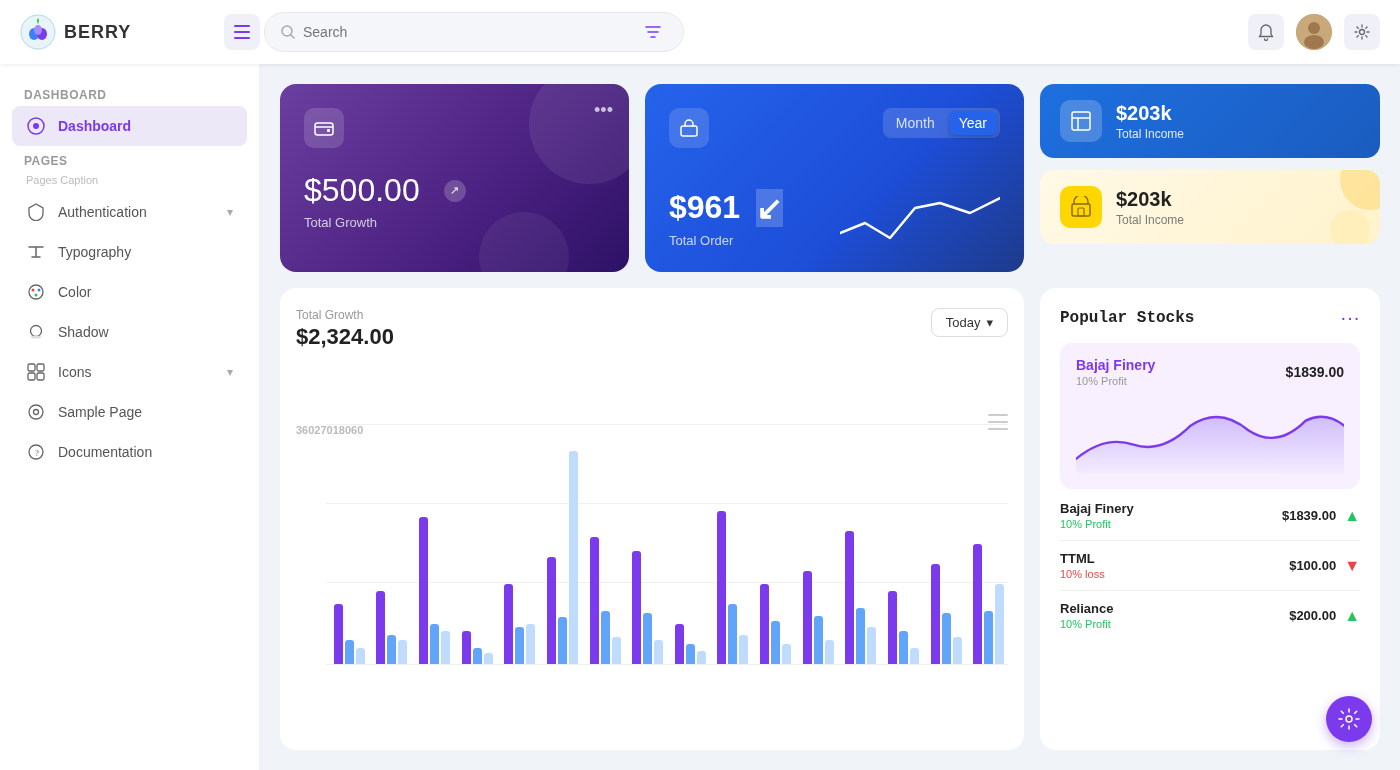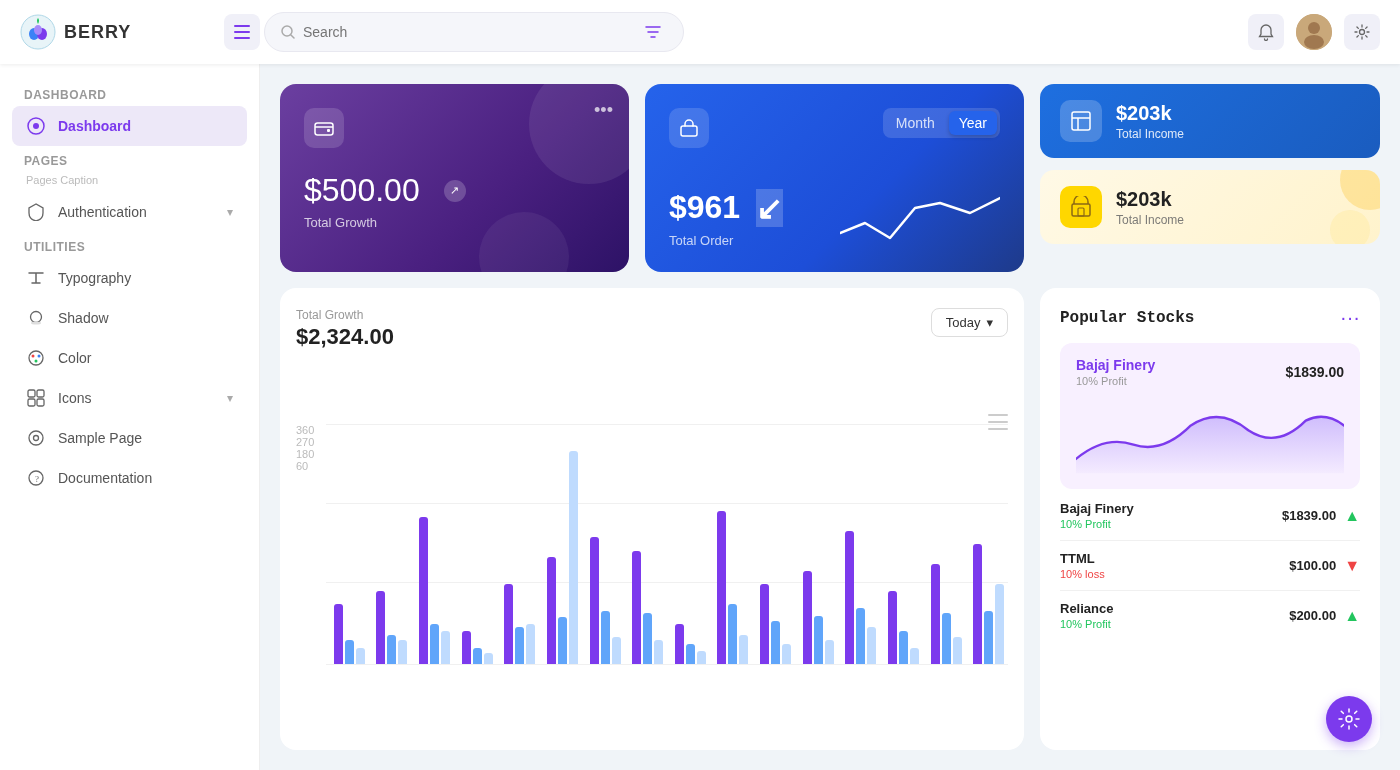--- a/index.html
+++ b/index.html
@@ -190,51 +190,50 @@
     <div class="sidebar-item">
       <span class="icon">
         <svg width="18" height="18" viewBox="0 0 18 18" fill="none">
           <path d="M9 1L2 5v5c0 4 3 7 7 8 4-1 7-4 7-8V5L9 1z" stroke="#666" stroke-width="1.3" fill="none"></path>
         </svg>
       </span>
       <span>Authentication</span>
       <span class="chevron">▾</span>
     </div>
 
-    <div class="sidebar-section-label">Utilities</div>
 
     <div class="sidebar-item">
       <span class="icon">
         <svg width="18" height="18" viewBox="0 0 18 18" fill="none">
           <path d="M2 4h14M9 4v10M5 14h8" stroke="#666" stroke-width="1.5" stroke-linecap="round"></path>
         </svg>
       </span>
       <span>Typography</span>
-    </div>
-
-    <div class="sidebar-item">
-      <span class="icon">
-        <svg width="18" height="18" viewBox="0 0 18 18" fill="none">
-          <circle cx="9" cy="8" r="5.5" stroke="#666" stroke-width="1.3" fill="none"></circle>
-          <ellipse cx="9" cy="14" rx="5" ry="1.5" fill="#ddd"></ellipse>
-        </svg>
-      </span>
-      <span>Shadow</span>
     </div>
 
     <div class="sidebar-item">
       <span class="icon">
         <svg width="18" height="18" viewBox="0 0 18 18" fill="none">
           <circle cx="9" cy="9" r="7" stroke="#666" stroke-width="1.3" fill="none"></circle>
           <circle cx="6" cy="7" r="1.5" fill="#ef4444"></circle>
           <circle cx="12" cy="7" r="1.5" fill="#3b82f6"></circle>
           <circle cx="9" cy="12" r="1.5" fill="#22c55e"></circle>
         </svg>
       </span>
       <span>Color</span>
+    </div>
+
+    <div class="sidebar-item">
+      <span class="icon">
+        <svg width="18" height="18" viewBox="0 0 18 18" fill="none">
+          <circle cx="9" cy="8" r="5.5" stroke="#666" stroke-width="1.3" fill="none"></circle>
+          <ellipse cx="9" cy="14" rx="5" ry="1.5" fill="#ddd"></ellipse>
+        </svg>
+      </span>
+      <span>Shadow</span>
     </div>
 
     <div class="sidebar-item">
       <span class="icon">
         <svg width="18" height="18" viewBox="0 0 18 18" fill="none">
           <rect x="1" y="1" width="7" height="7" rx="1.5" stroke="#666" stroke-width="1.3" fill="none"></rect>
           <rect x="10" y="1" width="7" height="7" rx="1.5" stroke="#666" stroke-width="1.3" fill="none"></rect>
           <rect x="1" y="10" width="7" height="7" rx="1.5" stroke="#666" stroke-width="1.3" fill="none"></rect>
           <rect x="10" y="10" width="7" height="7" rx="1.5" stroke="#666" stroke-width="1.3" fill="none"></rect>
         </svg>
@@ -363,21 +362,21 @@
         <div class="chart-area">
           <div class="chart-menu-icon">
             <svg width="20" height="16" viewBox="0 0 20 16" fill="none">
               <rect y="0" width="20" height="2" rx="1" fill="#ccc"></rect>
               <rect y="7" width="20" height="2" rx="1" fill="#ccc"></rect>
               <rect y="14" width="20" height="2" rx="1" fill="#ccc"></rect>
             </svg>
           </div>
           <div style="position:relative; height:260px; margin-top:10px;">
 
-            <div style="position:absolute;left:0;top:0;bottom:20px;display:flex;flex-direction:column;width:30px;">
+            <div style="position:absolute;left:0;top:0;bottom:20px;display:flex;justify-content:space-between;width:30px;font-weight:bold;">
               <span style="font-size:11px;color:#bbb;">360</span>
               <span style="font-size:11px;color:#bbb;">270</span>
               <span style="font-size:11px;color:#bbb;">180</span>
               <span style="font-size:11px;color:#bbb;">60</span>
             </div>
 
             <div style="position:absolute;left:30px;right:0;top:0;bottom:20px;">
               <div style="position:absolute;top:0;left:0;right:0;border-top:1px solid #f0f0f0;"></div>
               <div style="position:absolute;top:33%;left:0;right:0;border-top:1px solid #f0f0f0;"></div>
               <div style="position:absolute;top:66%;left:0;right:0;border-top:1px solid #f0f0f0;"></div>

